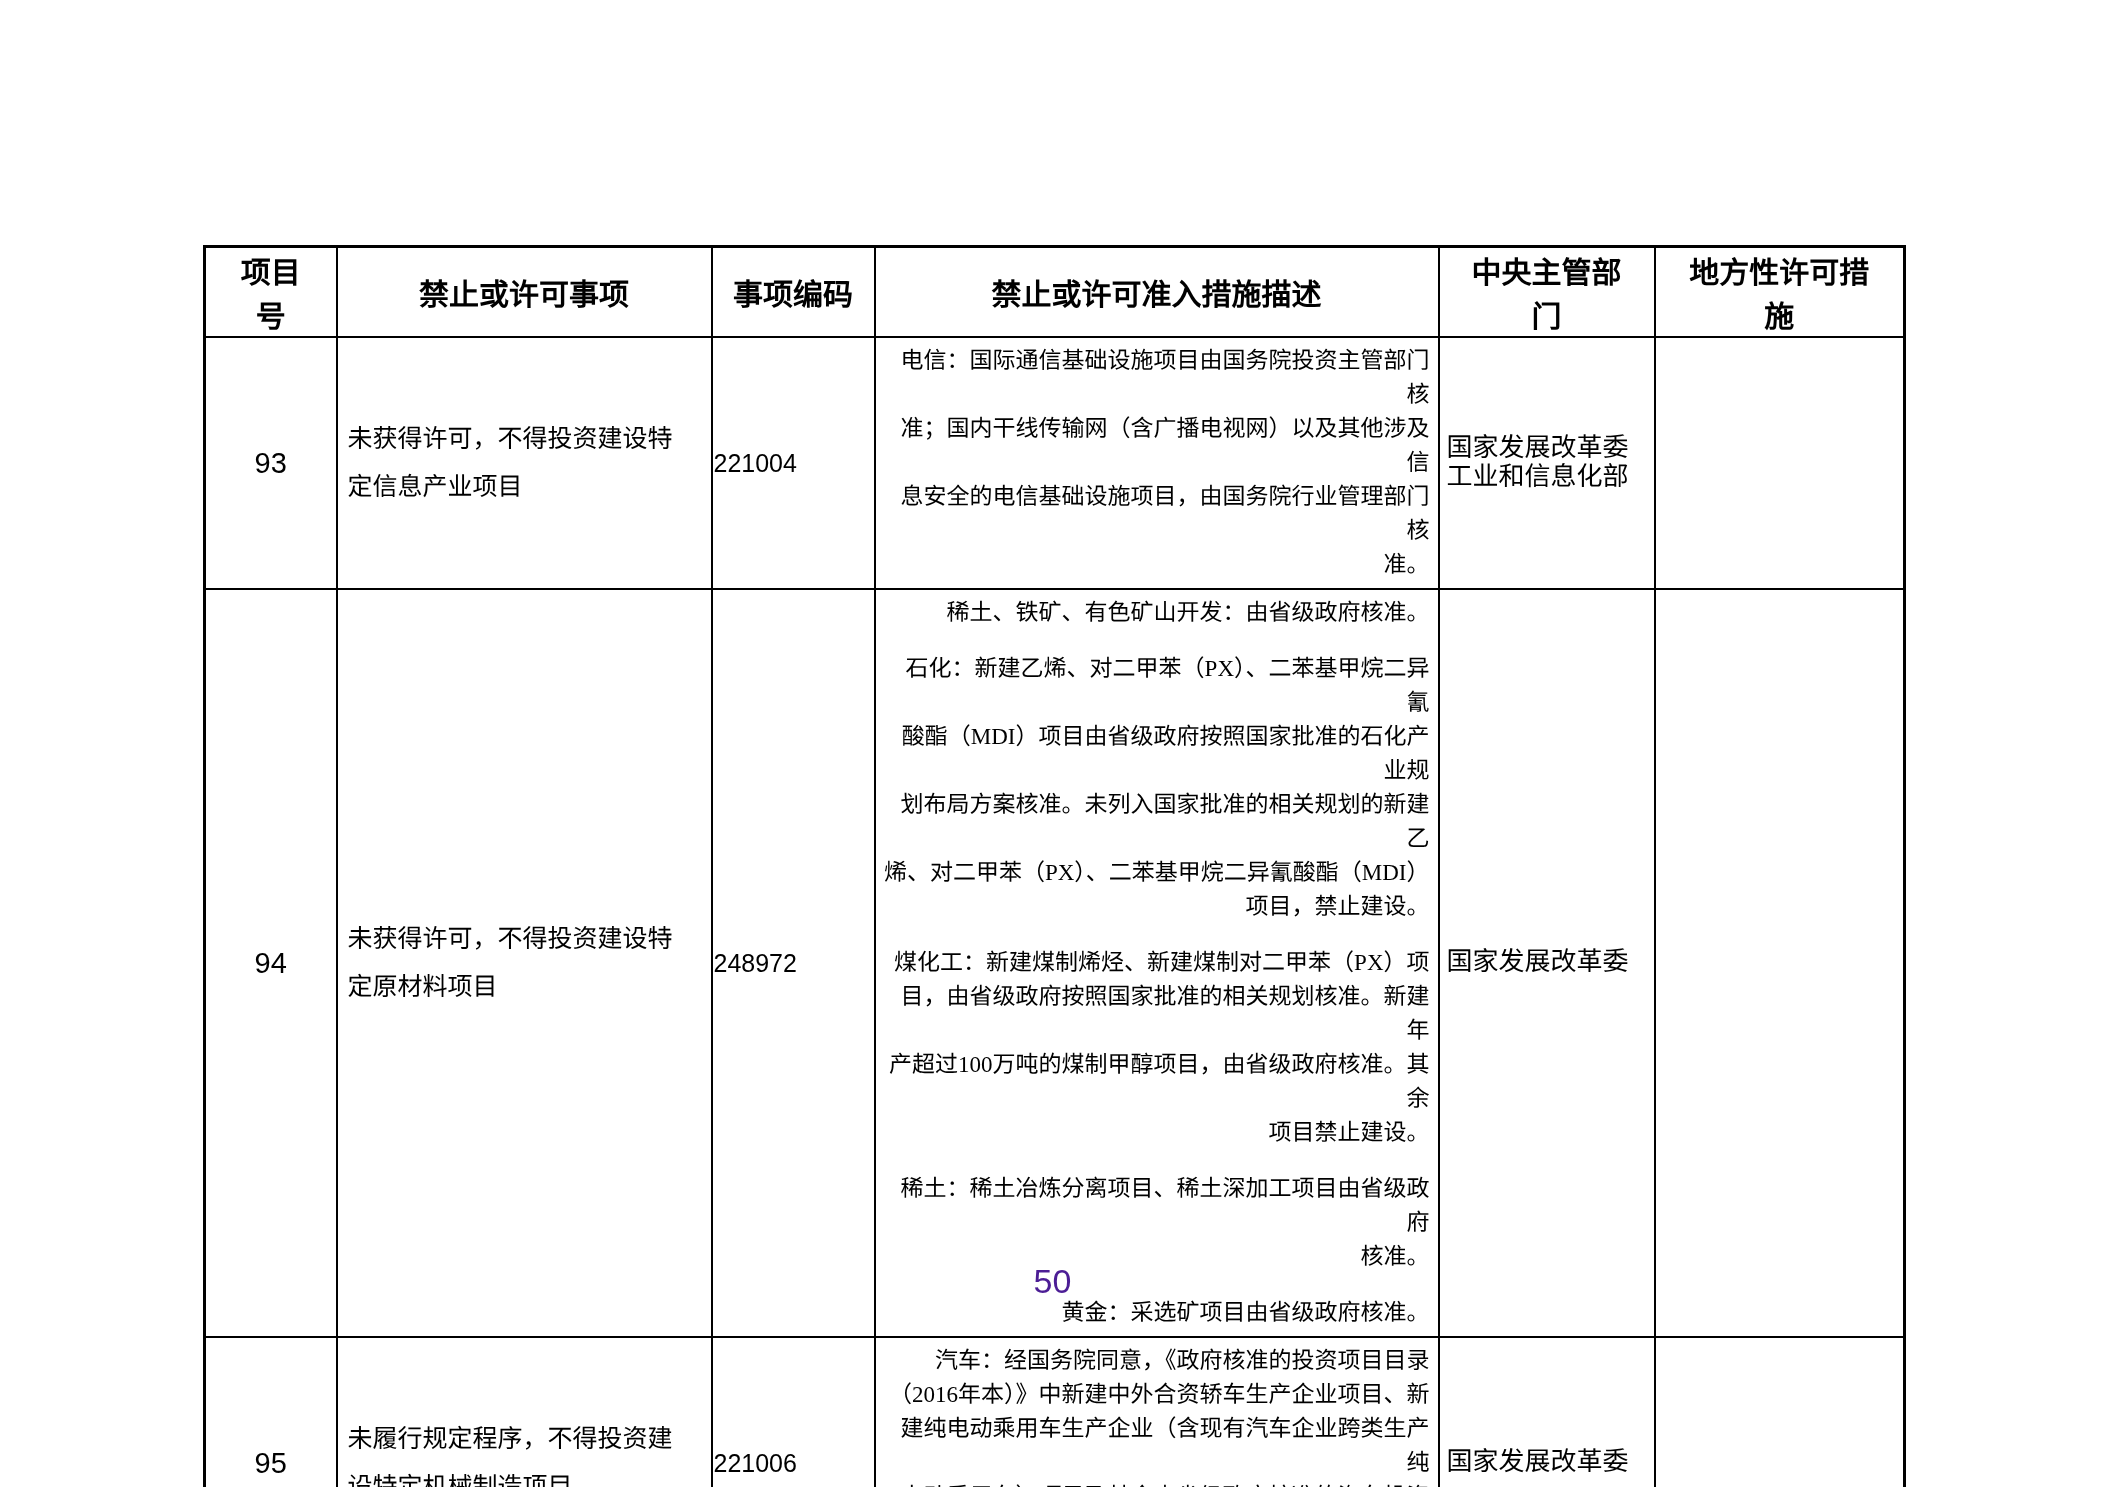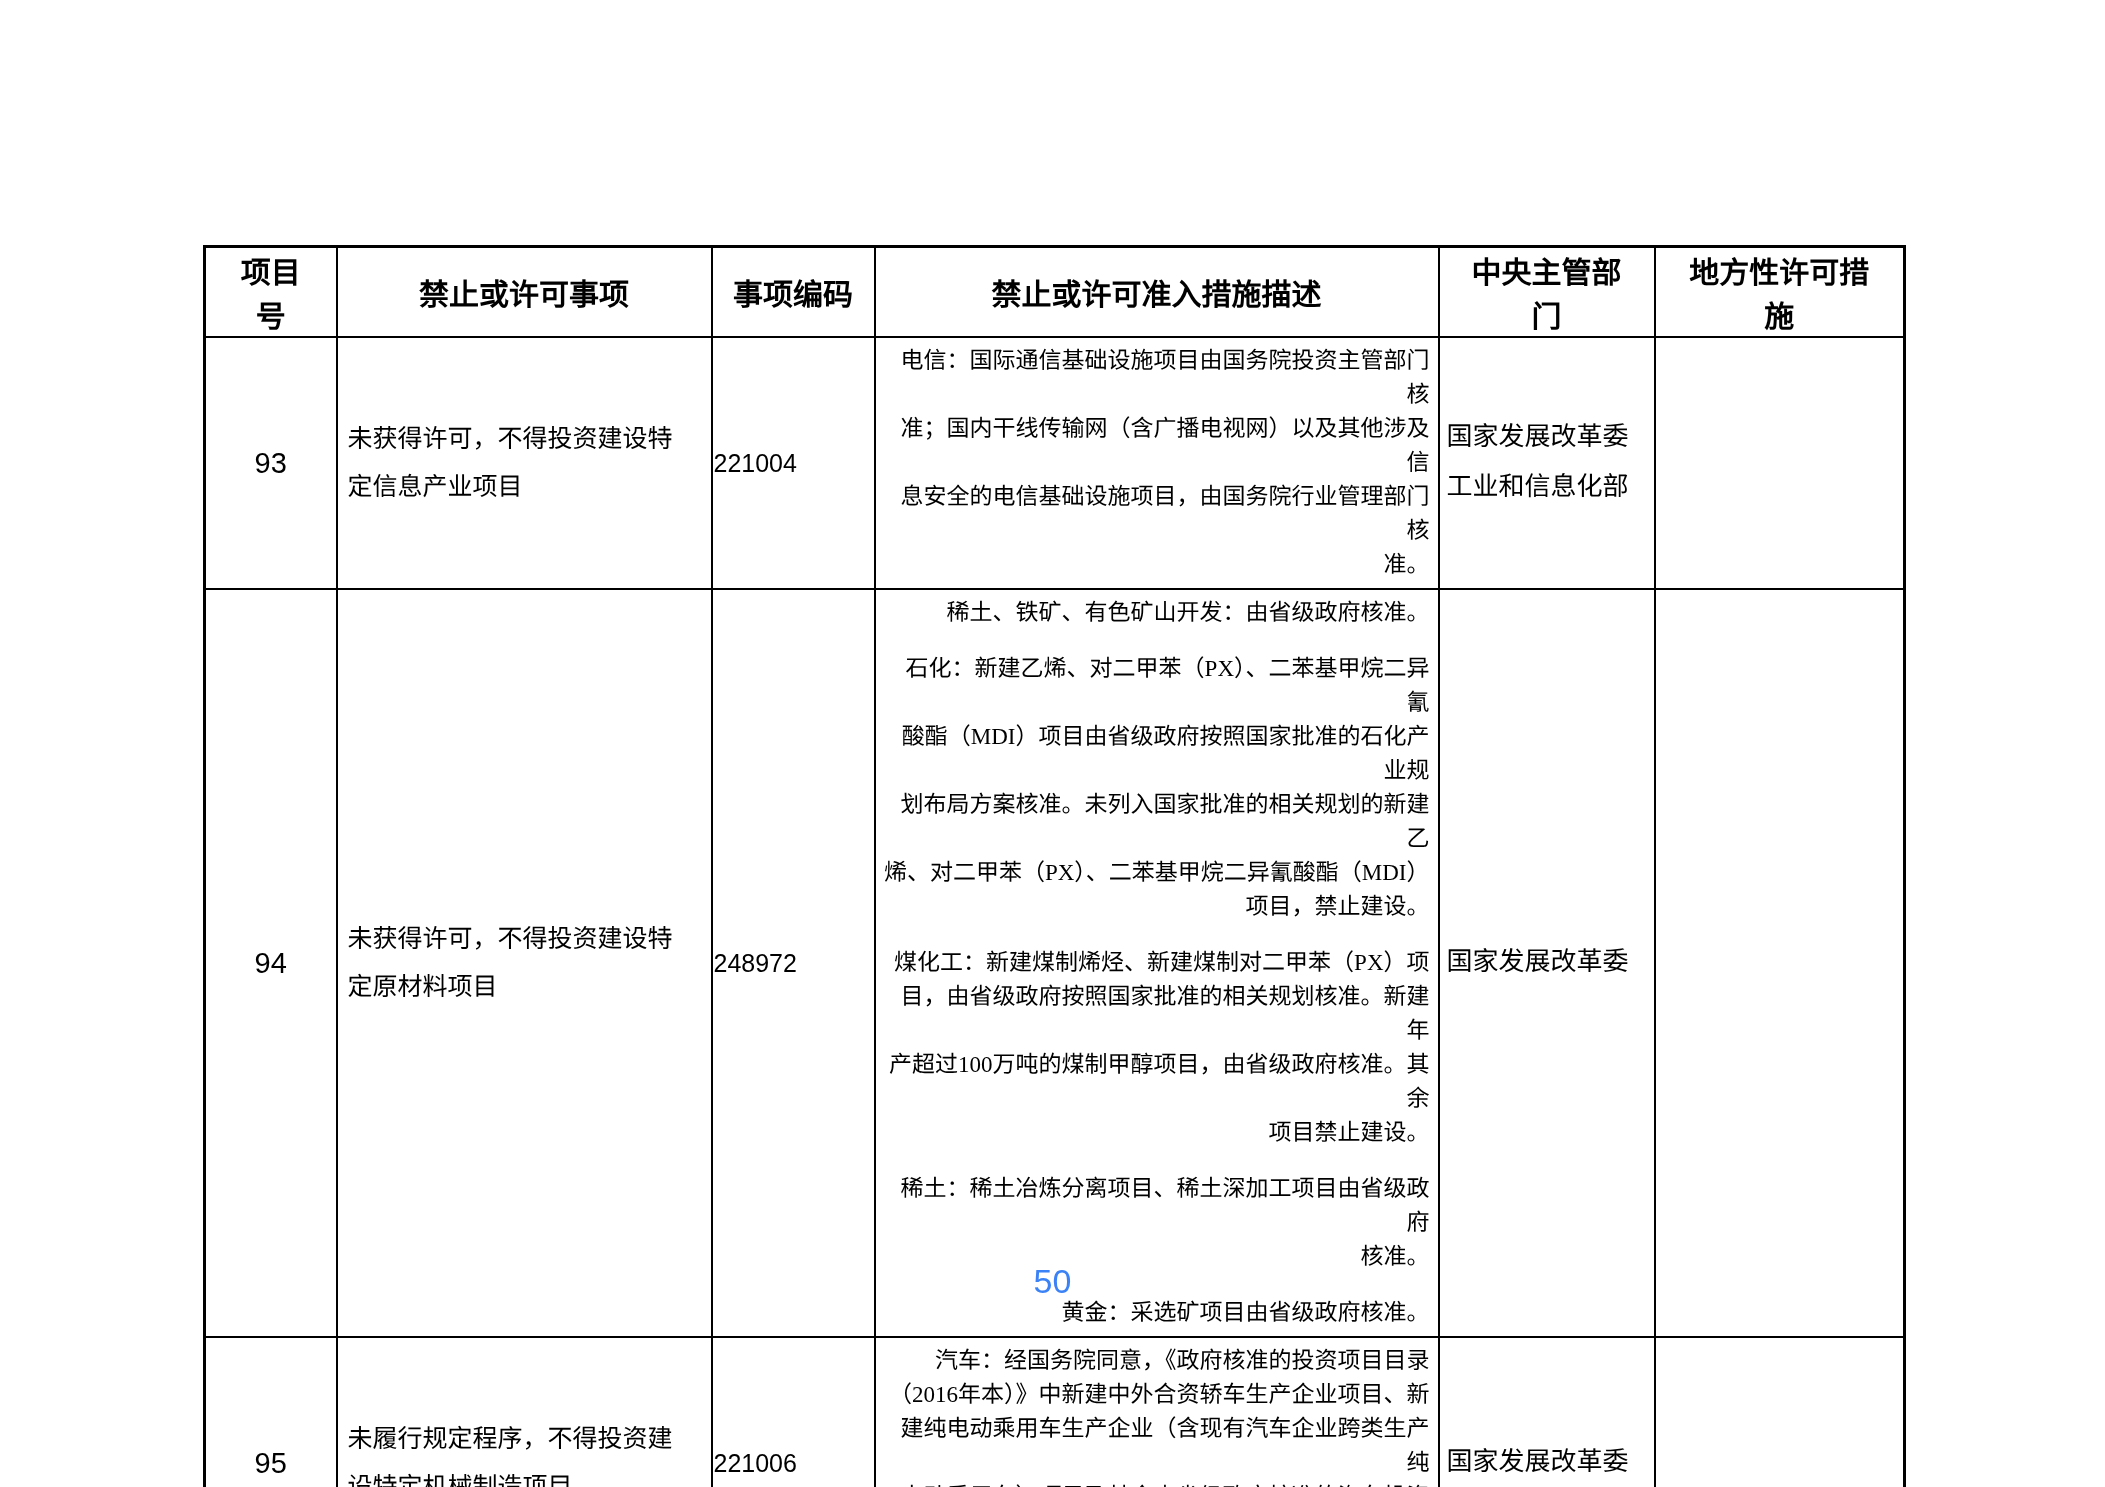--- a/index.html
+++ b/index.html
@@ -73,36 +73,36 @@
     margin: 0;
     white-space: pre-line;
   }
   td.cell-desc p + p {
     margin-top: 22px;
   }
   td.cell-central {
     vertical-align: middle;
     text-align: left;
     font-size: 26px;
-    line-height: 50px;
+    line-height: 29px;
     padding: 0 4px 3px 7px;
     white-space: pre-line;
   }
   td.cell-local {
     vertical-align: middle;
   }
   .page-number {
     position: absolute;
     top: 1262px;
     left: 0;
     width: 2105px;
     text-align: center;
     font-family: "Liberation Sans", "DejaVu Sans", sans-serif;
     font-size: 34px;
-    color: #3b82f6;
+    color: #4c1d95;
   }
 </style>
 </head>
 <body>
 
 <div class="page">
 
   <table class="doc-table">
     <colgroup>
       <col style="width:132px">

